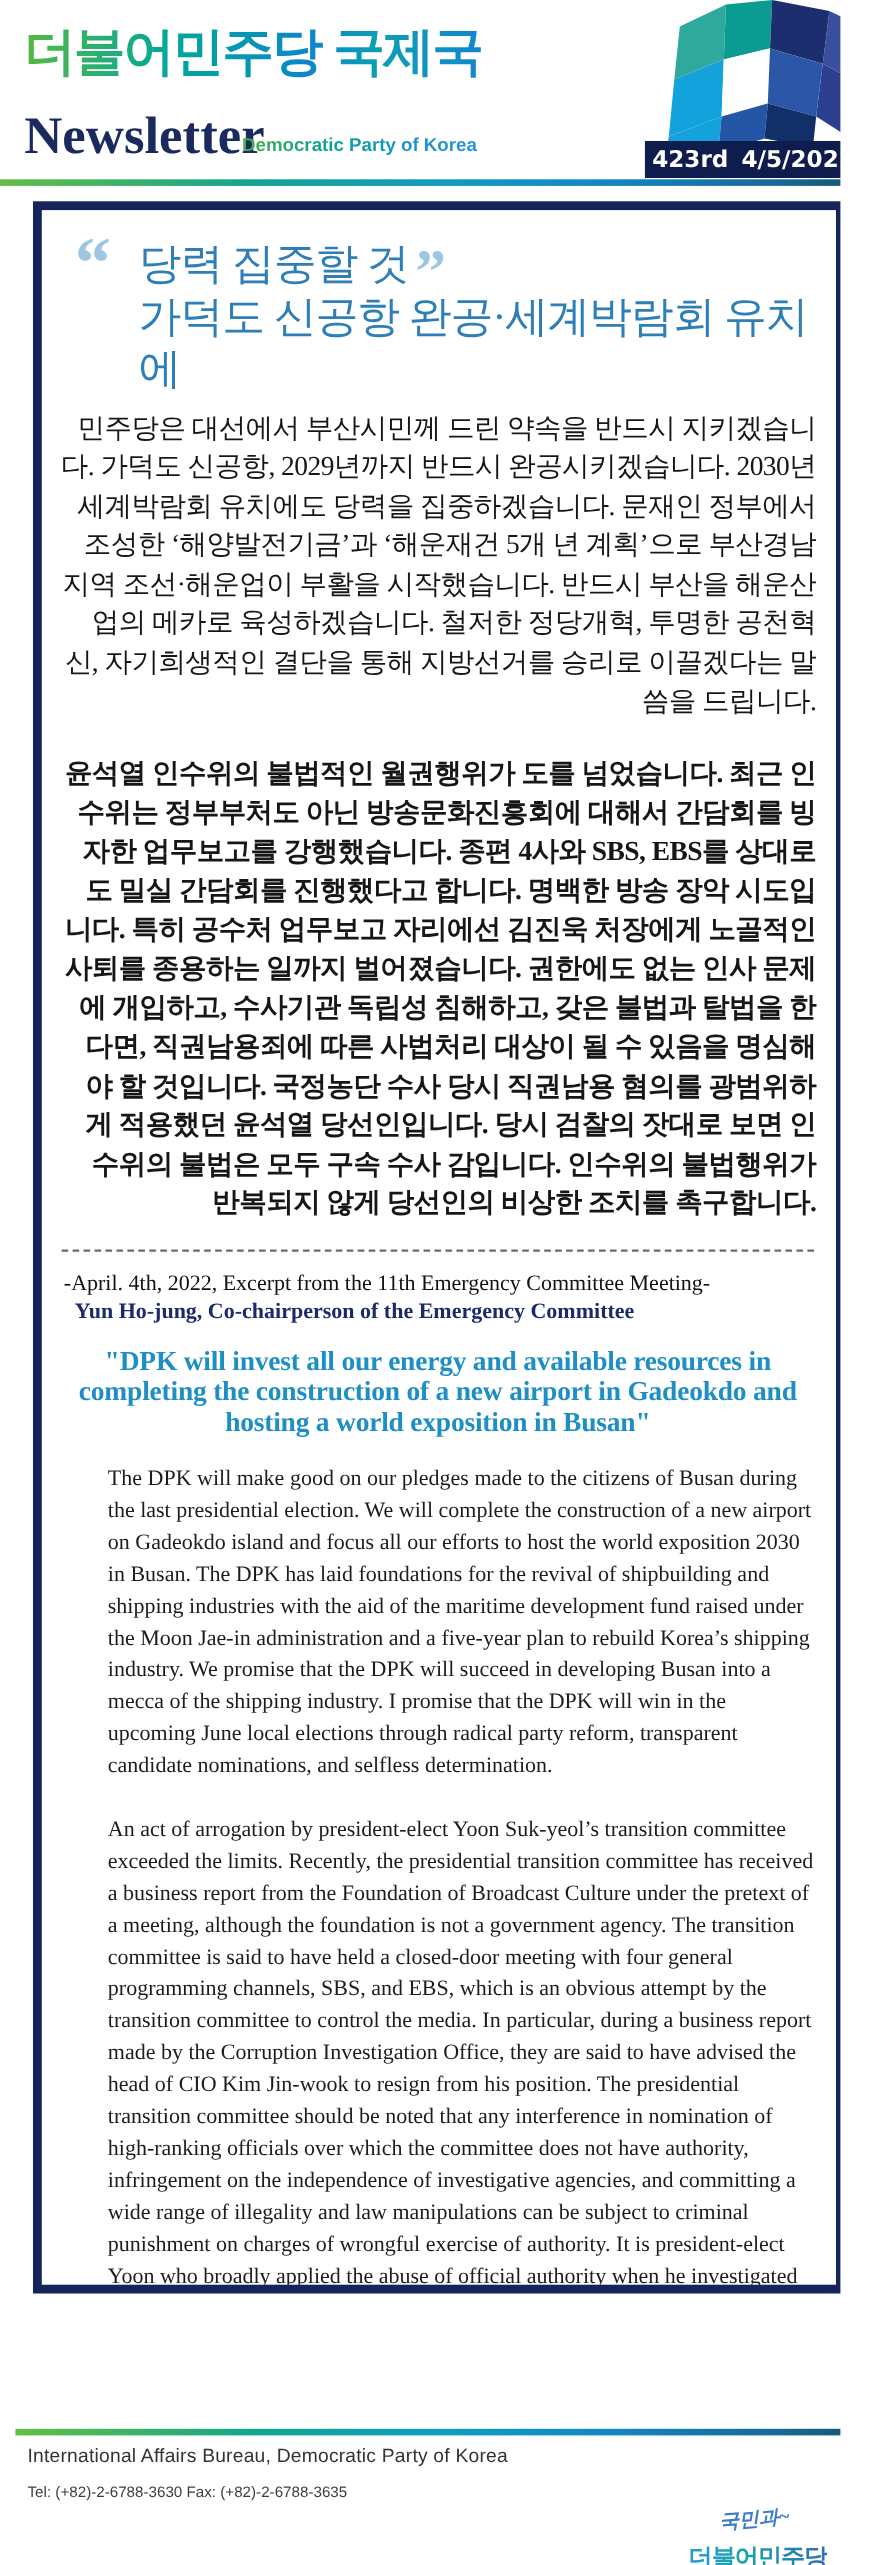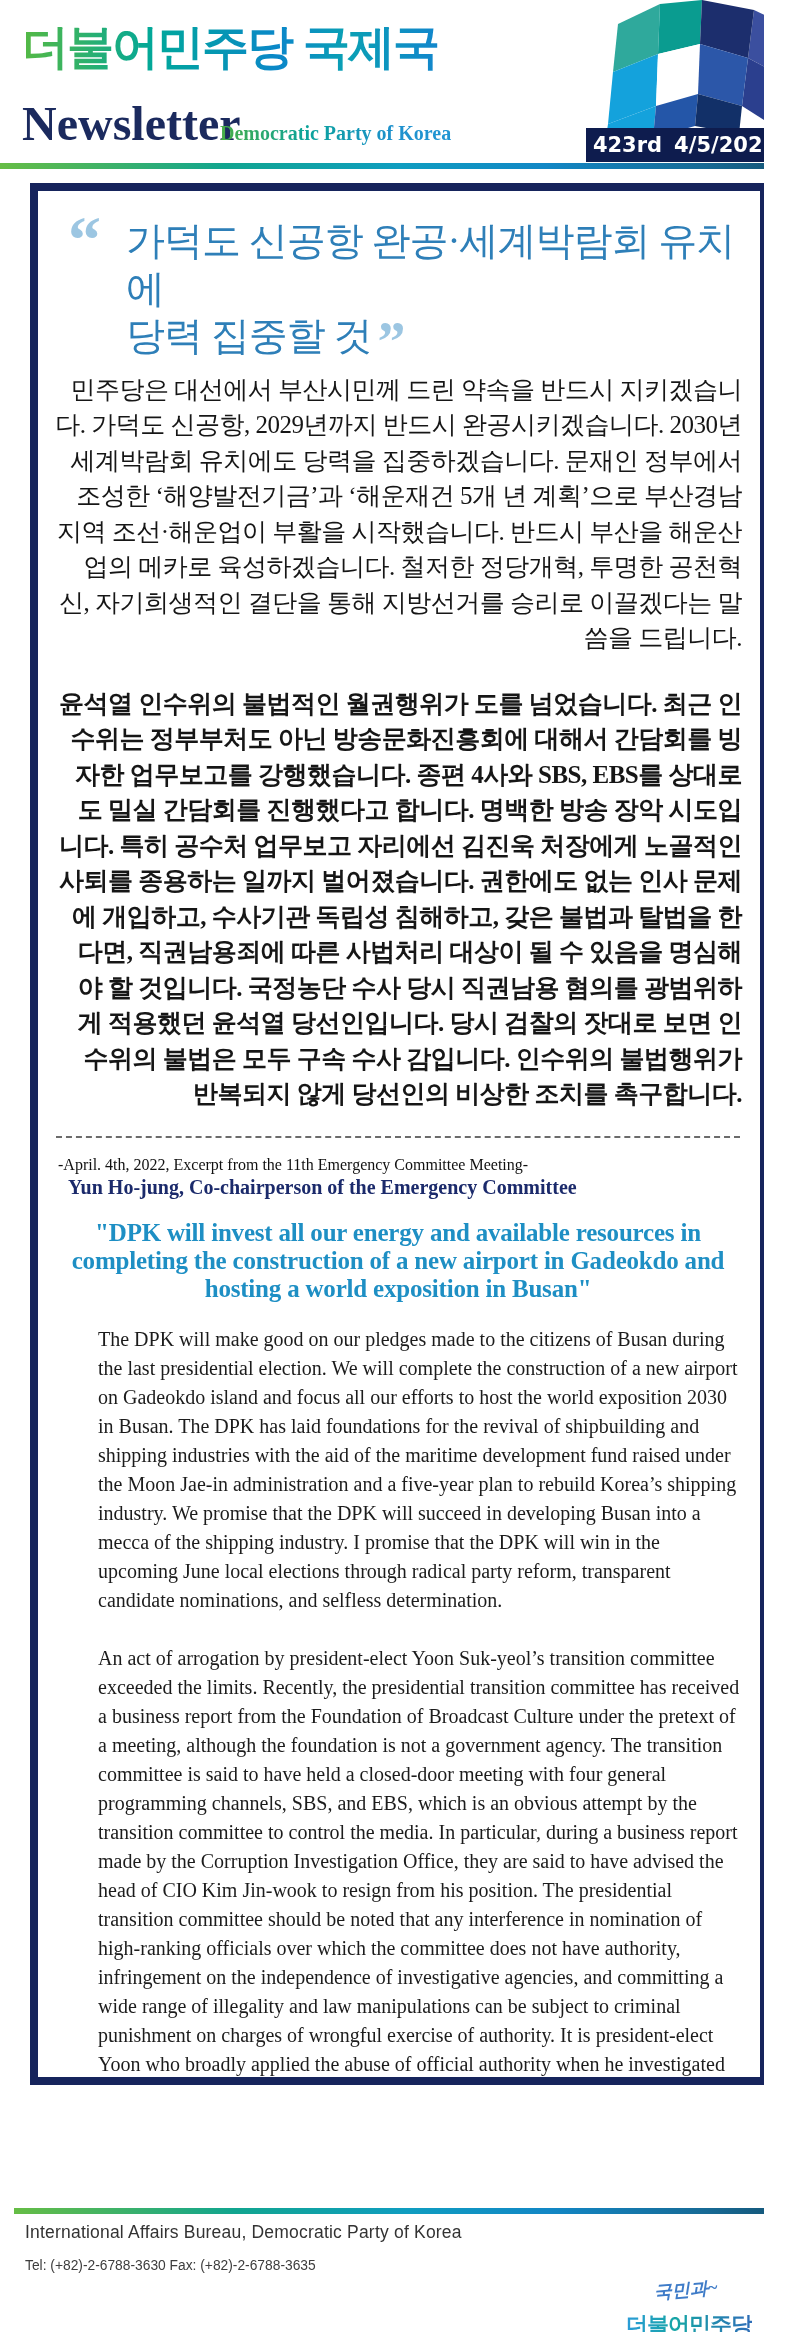--- a/index.html
+++ b/index.html
@@ -19,22 +19,22 @@
     -webkit-background-clip:text; background-clip:text;
     -webkit-text-fill-color:transparent; color:transparent;
   }
   .newsletter-title {
     position:absolute; left:22px; top:96px;
     font-family:"Liberation Serif","DejaVu Serif",serif;
     font-size:48px; font-weight:700; color:#1b2a5e; letter-spacing:0px;
   }
   .newsletter-subtitle {
     position:absolute; left:220px; top:122px;
-    font-family:Liberation Serif, serif;
-    font-size:20px; font-weight:700; color:#1e90cd;
+    font-family:Liberation Sans, sans-serif;
+    font-size:17px; font-weight:700; color:#1e90cd;
   }
   .grad-sub {
     background:linear-gradient(90deg,#49ad46 0%,#0aa39b 38%,#1e90cd 75%,#2196d3 100%);
     -webkit-background-clip:text; background-clip:text;
     -webkit-text-fill-color:transparent; color:transparent;
   }
   .flag-wrap { position:absolute; left:520px; top:0; width:276px; height:168px; }
   .issue-badge {
     position:absolute; left:574px; top:128px; width:198px; height:34px;
     background:#0e1c4e; color:#fff;
@@ -70,21 +70,21 @@
   .ko-headline .close-quote {
     font-size:56px; line-height:0; color:#9cc6e2; font-weight:700;
     vertical-align:-12px; font-family:"Liberation Serif",serif; margin-left:6px;
   }
   .ko-attribution { margin-top:16px; font-size:19px; color:#141414; letter-spacing:-0.5px; }
   .ko-para { margin-top:12px; font-size:25px; line-height:1.42; color:#161616; letter-spacing:-0.5px;text-align:right; }
   .ko-para + .ko-para { margin-top:30px;font-weight:bold; }
 
   .section-divider { margin:24px 2px 0 2px; border-top:2px dashed #6b6b6b; height:0; }
 
-  .en-attr1 { margin-top:18px; font-size:16px; color:#111; padding-left:4px;font-family:Liberation Serif, serif; }
+  .en-attr1 { margin-top:18px; font-size:20px; color:#111; padding-left:4px;font-family:Liberation Serif, serif; }
   .en-attr2 { margin-top:2px; font-size:20px; font-weight:700; color:#1b2a6b; padding-left:14px; }
 
   .en-headline {
     margin:20px auto 0 auto; max-width:672px; text-align:center;
     font-size:25px; font-weight:700; color:#1e8fc4; line-height:1.12;
     letter-spacing:-0.2px;
   }
   .en-para { margin-top:22px; font-size:20px; line-height:1.45; color:#1c1c1c; text-align:left;margin-left:44px; }
   .en-para + .en-para { margin-top:29px; }
 
@@ -152,22 +152,22 @@
     <span>423rd</span>
     <span>4/5/2022</span>
   </div>
 
   <div class="header-rule"></div>
 
   <div class="article-box">
 
     <div class="ko-headline">
       <span class="open-quote">“</span>
+      <div class="hl"><span>당력 집중할 것</span><span class="close-quote">”</span></div>
       <div class="hl">가덕도 신공항 완공·세계박람회 유치에</div>
-      <div class="hl"><span>당력 집중할 것</span><span class="close-quote">”</span></div>
     </div>
 
 
     <p class="ko-para">민주당은 대선에서 부산시민께 드린 약속을 반드시 지키겠습니다. 가덕도 신공항, 2029년까지 반드시 완공시키겠습니다. 2030년 세계박람회 유치에도 당력을 집중하겠습니다. 문재인 정부에서 조성한 ‘해양발전기금’과 ‘해운재건 5개 년 계획’으로 부산경남지역 조선·해운업이 부활을 시작했습니다. 반드시 부산을 해운산업의 메카로 육성하겠습니다. 철저한 정당개혁, 투명한 공천혁신, 자기희생적인 결단을 통해 지방선거를 승리로 이끌겠다는 말씀을 드립니다.</p>
     <p class="ko-para">윤석열 인수위의 불법적인 월권행위가 도를 넘었습니다. 최근 인수위는 정부부처도 아닌 방송문화진흥회에 대해서 간담회를 빙자한 업무보고를 강행했습니다. 종편 4사와 SBS, EBS를 상대로도 밀실 간담회를 진행했다고 합니다. 명백한 방송 장악 시도입니다. 특히 공수처 업무보고 자리에선 김진욱 처장에게 노골적인 사퇴를 종용하는 일까지 벌어졌습니다. 권한에도 없는 인사 문제에 개입하고, 수사기관 독립성 침해하고, 갖은 불법과 탈법을 한다면, 직권남용죄에 따른 사법처리 대상이 될 수 있음을 명심해야 할 것입니다. 국정농단 수사 당시 직권남용 혐의를 광범위하게 적용했던 윤석열 당선인입니다. 당시 검찰의 잣대로 보면 인수위의 불법은 모두 구속 수사 감입니다. 인수위의 불법행위가 반복되지 않게 당선인의 비상한 조치를 촉구합니다.</p>
 
     <div class="section-divider"></div>
 
     <div class="en-attr1">-April. 4th, 2022, Excerpt from the 11th Emergency Committee Meeting-</div>
     <div class="en-attr2">Yun Ho-jung, Co-chairperson of the Emergency Committee</div>

